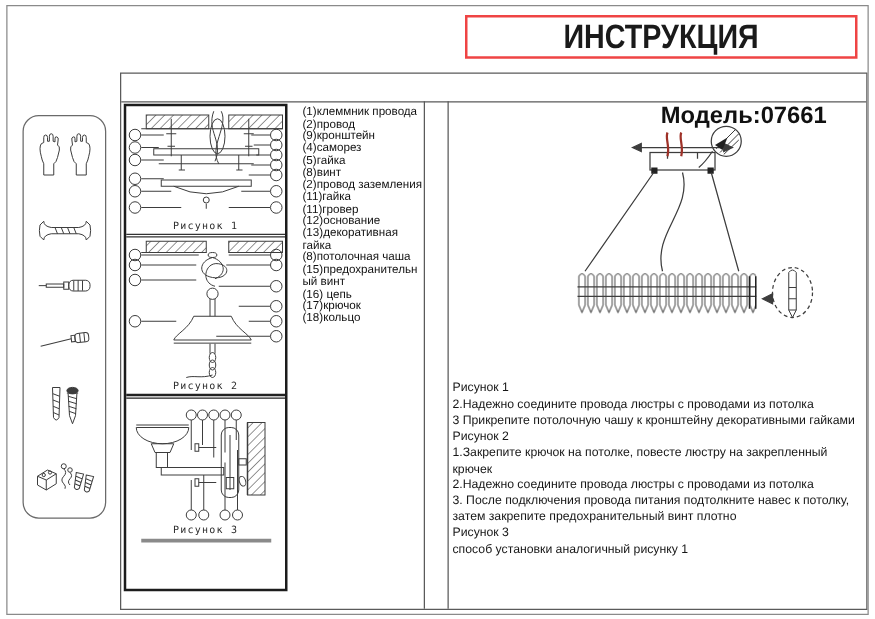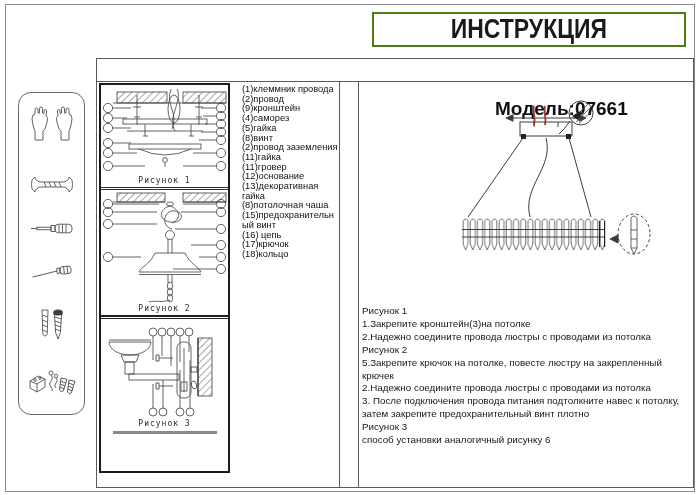--- a/index.html
+++ b/index.html
@@ -1,20 +1,20 @@
 <!DOCTYPE html>
 <html><head>
 <meta charset="utf-8">
 <style>
   html,body{margin:0;padding:0;background:#fff;}
   #screen{position:relative;width:700px;height:495px;background:#fff;overflow:hidden;
           font-family:"Liberation Sans",sans-serif;color:#1a1a1a;}
   .abs{position:absolute;}
   .page-frame{left:5px;top:4px;width:688px;height:486px;border:1px solid #8a8a8a;}
-  .title-box{left:372px;top:12px;width:310px;height:31px;border:2px solid #4d7c0f;
+  .title-box{left:372px;top:12px;width:310px;height:31px;border:2px solid #ef4444;
              display:flex;align-items:center;justify-content:center;background:#fff;}
   .title-box span{font-size:27px;font-weight:700;letter-spacing:0px;transform:scaleX(.85);white-space:nowrap;}
   .main-box{left:96px;top:58px;width:596px;height:428px;border:1px solid #5a5a5a;background:#fff;}
   .strip-line{position:absolute;left:0;right:0;top:22px;border-top:1px solid #5a5a5a;}
   .vline-a{position:absolute;left:242px;top:22px;bottom:0;border-left:1px solid #5a5a5a;}
   .vline-b{position:absolute;left:261px;top:22px;bottom:0;border-left:1px solid #5a5a5a;}
 
   .sidebar{left:18px;top:92px;width:67px;height:323px;border:1px solid #6a6a6a;border-radius:13px;
            display:flex;flex-direction:column;align-items:center;justify-content:space-between;
            padding:13px 0 16px 0;box-sizing:border-box;background:#fff;}
@@ -25,21 +25,21 @@
   .fig-label{font-family:"DejaVu Sans Mono",monospace;font-size:8px;letter-spacing:1px;
              text-align:center;color:#2b2b2b;height:11px;line-height:11px;}
   .fig-sep{height:1px;border-top:1px solid #333;border-bottom:1px solid #333;margin:1px 0;}
   .fig-sep.thick{border-top:2px solid #222;border-bottom:1px solid #222;}
   .fig3-underline{width:104px;height:3px;background:#8a8a8a;margin:2px auto 0 auto;}
 
   .parts-list{left:242px;top:85px;width:96px;font-size:9.3px;line-height:9.7px;color:#111;
               overflow-wrap:anywhere;}
   .parts-list div{margin:0;}
 
-  .model-label{left:495px;top:98px;width:200px;text-align:left;font-size:19px;font-weight:700;color:#111;}
+  .model-label{left:495px;top:82px;width:200px;text-align:center;font-size:19px;font-weight:700;color:#111;}
 
   .instructions{left:362px;top:305px;width:330px;font-size:9.8px;line-height:12.9px;color:#161616;}
   .instructions p{margin:0;}
 
   svg{display:block;}
   .ln{stroke:#3d3d3d;stroke-width:1;fill:none;}
   .ln2{stroke:#3d3d3d;stroke-width:.8;fill:none;}
 </style>
 </head>
 <body>
@@ -318,23 +318,23 @@
 
       <g>
         <ellipse cx="274" cy="136" rx="16" ry="20" stroke-dasharray="3,2.4"></ellipse>
         <path class="ln2" d="M271,120 V150 M277,120 V150 M271,120 Q274,116 277,120 M271,132 H277 M271,141 H277 M271,150 L274,156 L277,150 Z"></path>
       </g>
     </g>
   </svg>
 
   <div class="abs instructions">
     <p>Рисунок 1</p>
-    <p>1.Закрепите кронштейн(3)на потолке</p>
     <p>2.Надежно соедините провода люстры с проводами из потолка</p>
+    <p>3 Прикрепите потолочную чашу к кронштейну декоративными гайками</p>
     <p>Рисунок 2</p>
-    <p>5.Закрепите крючок на потолке, повесте люстру на закрепленный крючек</p>
+    <p>1.Закрепите крючок на потолке, повесте люстру на закрепленный крючек</p>
     <p>2.Надежно соедините провода люстры с проводами из потолка</p>
     <p>3.  После подключения провода питания подтолкните навес к потолку, затем закрепите предохранительный винт плотно</p>
     <p>Рисунок 3</p>
-    <p>способ установки аналогичный рисунку 6</p>
+    <p>способ установки аналогичный рисунку 1</p>
   </div>
 
 </div>
 
 </body></html>

